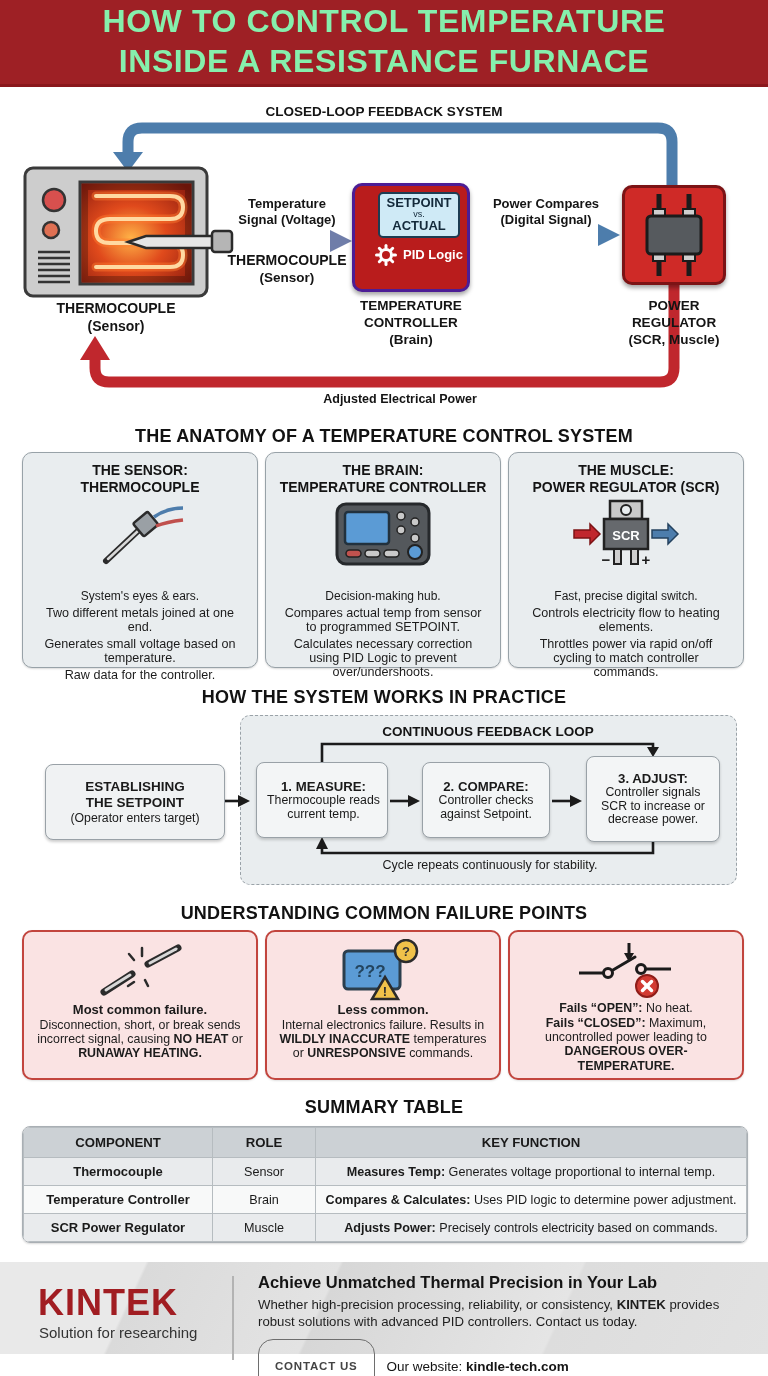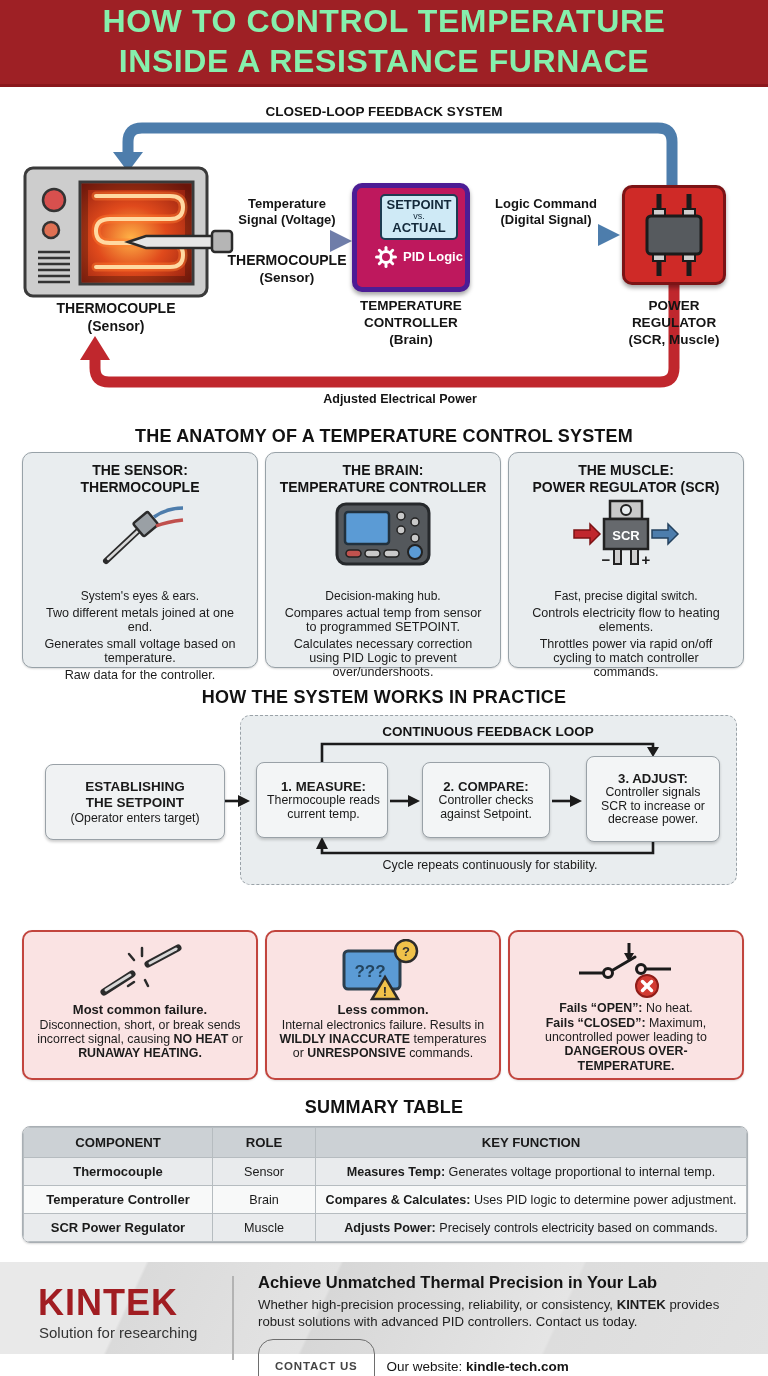--- a/index.html
+++ b/index.html
@@ -9,22 +9,22 @@
   .cx{position:absolute;transform:translateX(-50%);text-align:center;}
   
   #hdr{top:0;left:0;width:768px;height:84px;background:#9e2025;border-bottom:3px solid #8a171c;
        display:flex;flex-direction:column;justify-content:center;align-items:center;}
   #hdr div{color:#86efac;font-weight:800;font-size:32px;line-height:1.24;letter-spacing:.6px;}
   
   .dlbl{font-weight:700;font-size:12.5px;line-height:1.2;color:#141414;}
   .dlbl2{font-weight:800;font-size:13.5px;line-height:1.2;color:#141414;}
   .complbl{font-weight:800;font-size:13.5px;line-height:1.25;color:#141414;}
   
-  #ctlbox{left:352px;top:183px;width:118px;height:109px;box-sizing:border-box;background:#be185d;
-          border:5px solid #4c1d95;border-radius:10px;box-shadow:0 3px 4px rgba(0,0,0,.35);padding-left:16px;}
+  #ctlbox{left:352px;top:183px;width:118px;height:109px;box-sizing:border-box;background:#b91c1c;
+          border:3px solid #4c1d95;border-radius:10px;box-shadow:0 3px 4px rgba(0,0,0,.35);padding-left:16px;}
   #ctlscreen{margin:6px 7px 0 7px;background:#cfeaf6;border:2px solid #1d3c52;border-radius:5px;
              text-align:center;color:#13293a;padding:2px 0;}
   #ctlscreen .l1{font-weight:800;font-size:13px;line-height:1.1;}
   #ctlscreen .l2{font-weight:400;font-size:9px;line-height:1.0;}
   #ctlrow{display:flex;align-items:center;justify-content:center;gap:6px;margin-top:6px;}
   #ctlrow span{color:#fff;font-weight:800;font-size:13px;}
   #scrbox{left:622px;top:185px;width:104px;height:100px;box-sizing:border-box;background:#cf2a27;
           border:3px solid #7c1315;border-radius:10px;box-shadow:0 3px 4px rgba(0,0,0,.35);
           display:flex;align-items:center;justify-content:center;}
   
@@ -159,21 +159,21 @@
   <div class="cx dlbl" style="left:287px;top:196px;font-size:13px;">
     <div>Temperature</div>
     <div>Signal (Voltage)</div>
   </div>
   <div class="cx" style="left:287px;top:252px;">
     <div class="complbl" style="font-size:14px;">THERMOCOUPLE</div>
     <div class="complbl">(Sensor)</div>
   </div>
 
   <div class="cx dlbl" style="left:546px;top:196px;font-size:13px;">
-    <div>Logic Command</div>
+    <div>Power Compares</div>
     <div>(Digital Signal)</div>
   </div>
 
   <div id="ctlbox" class="abs">
     <div id="ctlscreen">
       <div class="l1">SETPOINT</div>
       <div class="l2">vs.</div>
       <div class="l1">ACTUAL</div>
     </div>
     <div id="ctlrow">
@@ -322,20 +322,21 @@
   <div class="stepbox" style="left:422px;top:762px;width:128px;height:76px;">
     <div class="t">2. COMPARE:</div>
     <div class="b">Controller checks against Setpoint.</div>
   </div>
   <div class="stepbox" style="left:586px;top:756px;width:134px;height:86px;">
     <div class="t">3. ADJUST:</div>
     <div class="b">Controller signals SCR to increase or decrease power.</div>
   </div>
   <div class="cx" style="left:490px;top:858px;font-size:12.5px;">Cycle repeats continuously for stability.</div>
 
+  <div class="sec-h" style="top:903px;">UNDERSTANDING COMMON FAILURE POINTS</div>
 
   <div class="fcard" style="left:22px;top:930px;">
     <div class="ic">
       <svg width="100" height="56" viewBox="0 0 100 56">
         <line x1="14" y1="50" x2="42" y2="32" stroke="#2b2b2b" stroke-width="7" stroke-linecap="round"></line>
         <line x1="16" y1="48" x2="40" y2="33" stroke="#d8d8d8" stroke-width="3" stroke-linecap="round"></line>
         <line x1="58" y1="22" x2="88" y2="6" stroke="#2b2b2b" stroke-width="7" stroke-linecap="round"></line>
         <line x1="60" y1="21" x2="86" y2="7" stroke="#d8d8d8" stroke-width="3" stroke-linecap="round"></line>
         <g stroke="#2b2b2b" stroke-width="2.5" stroke-linecap="round">
           <line x1="44" y1="18" x2="39" y2="12"></line>

